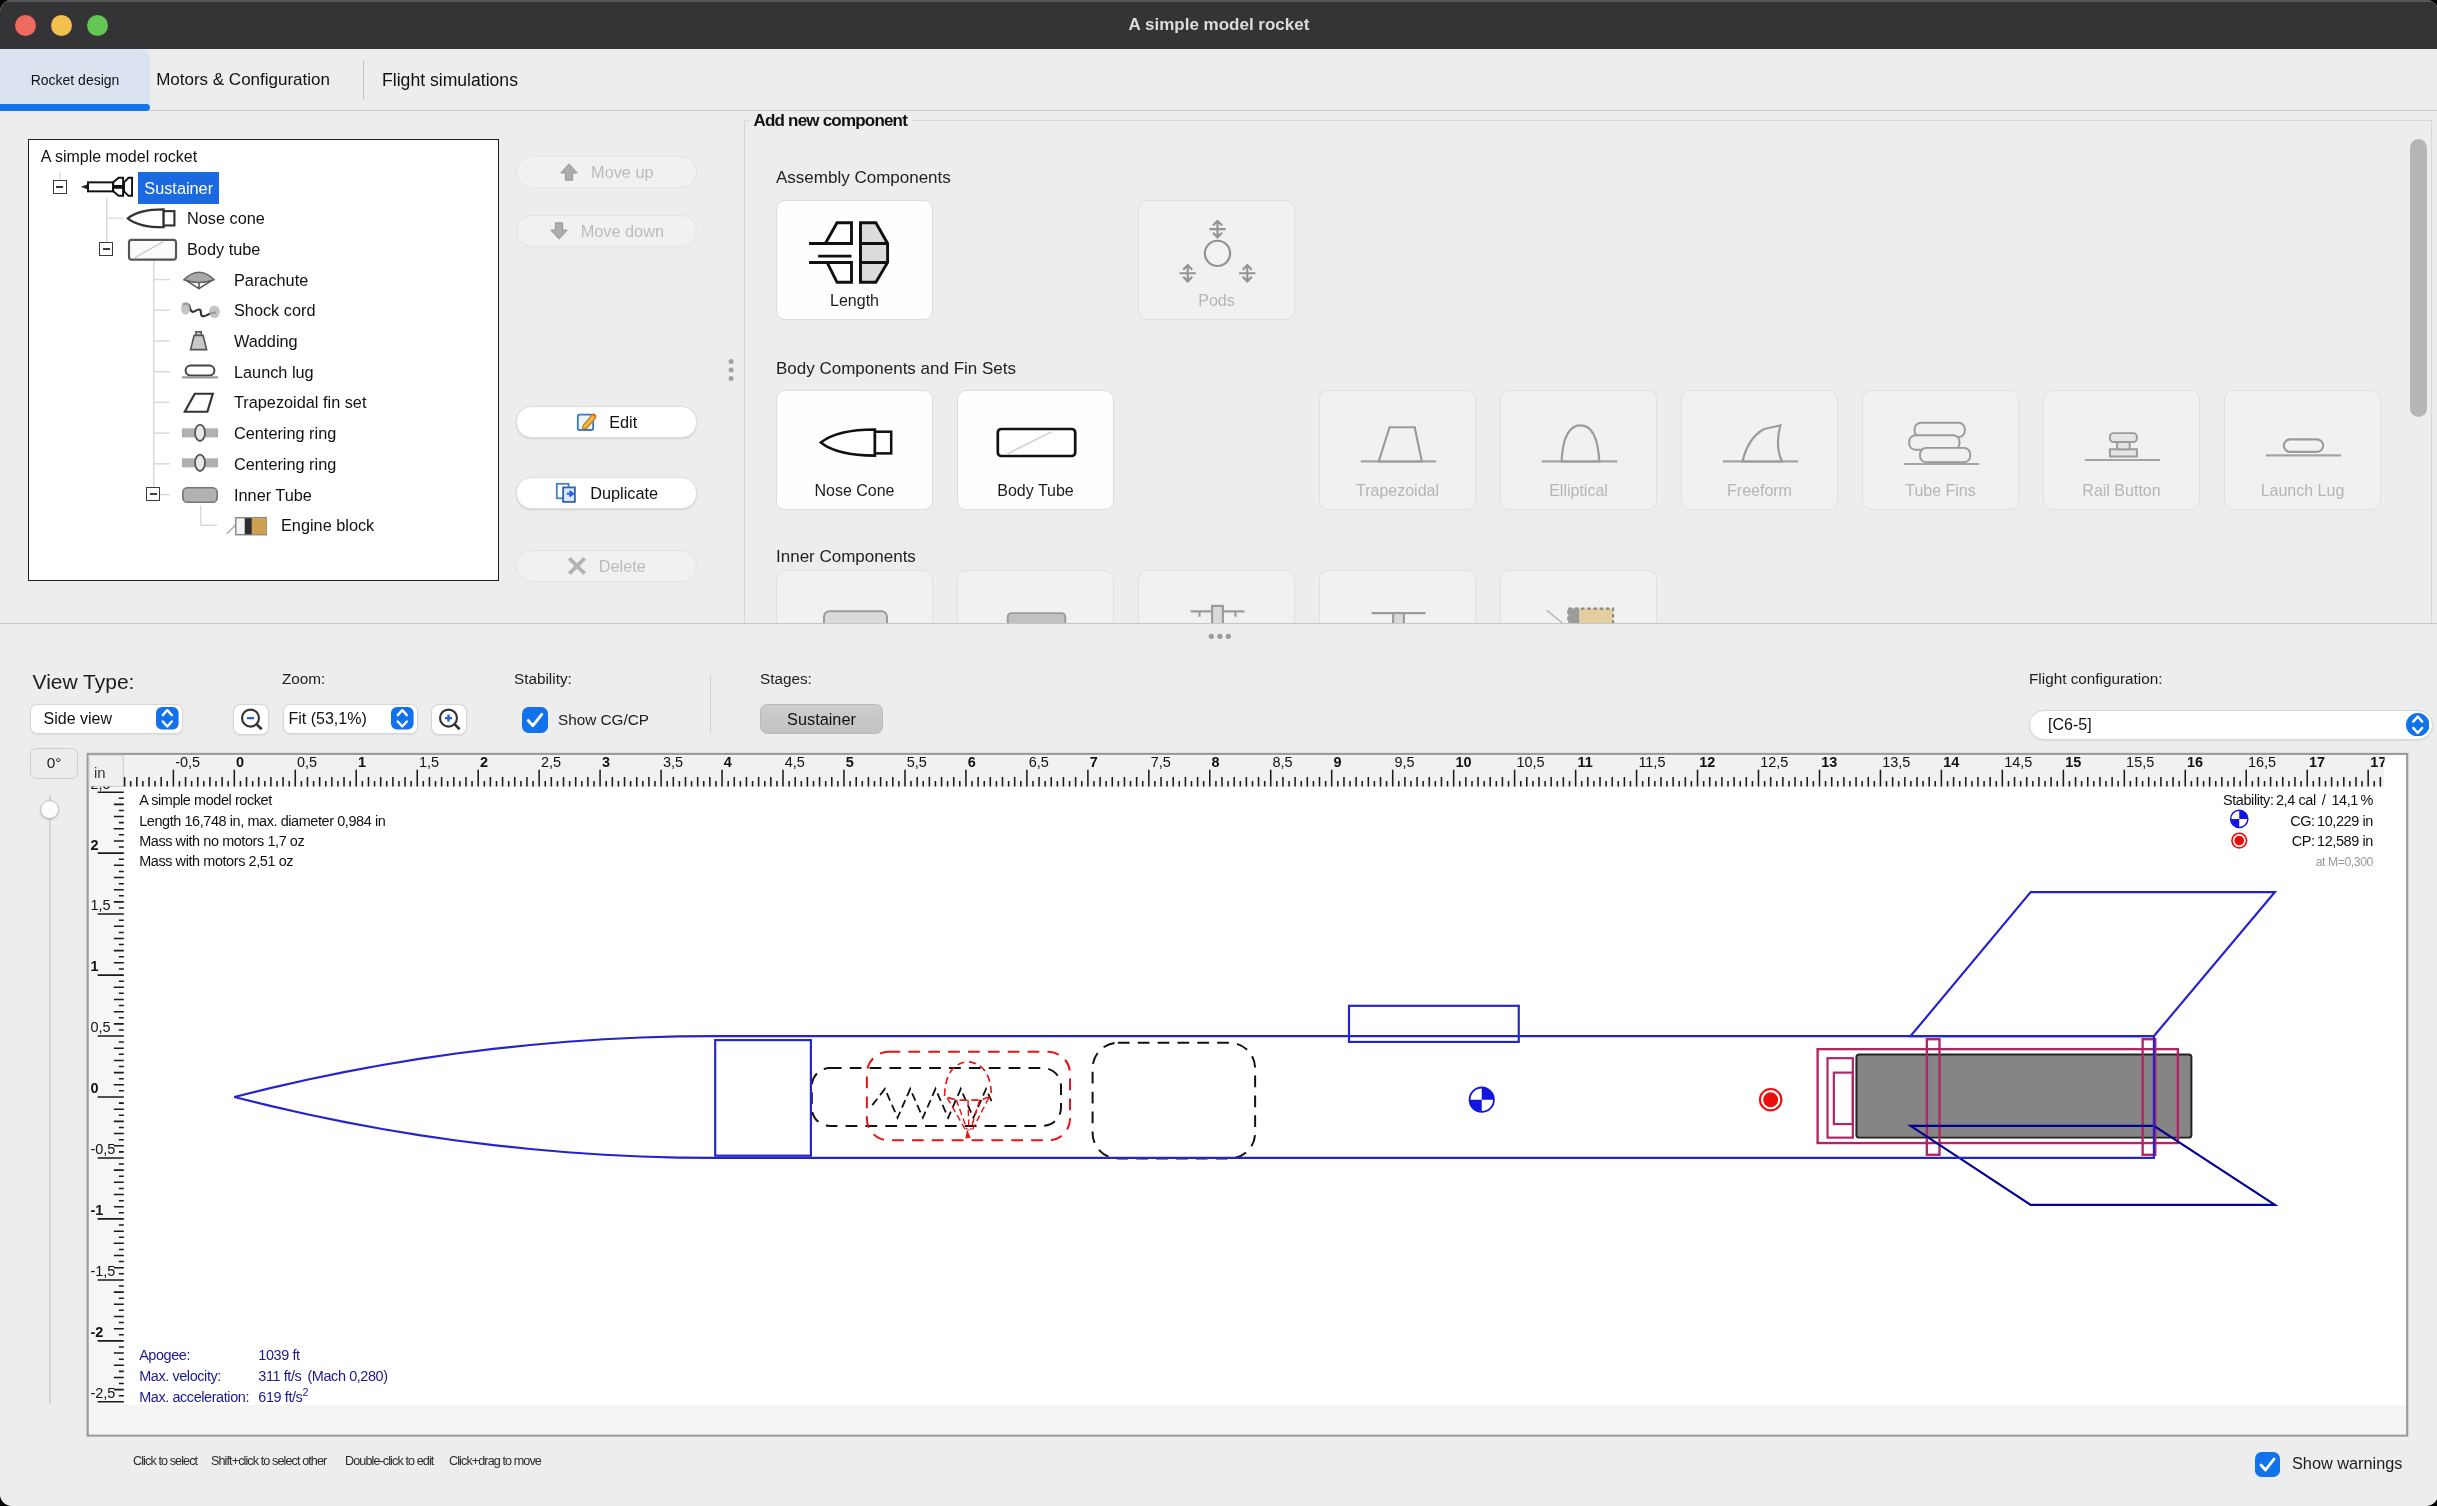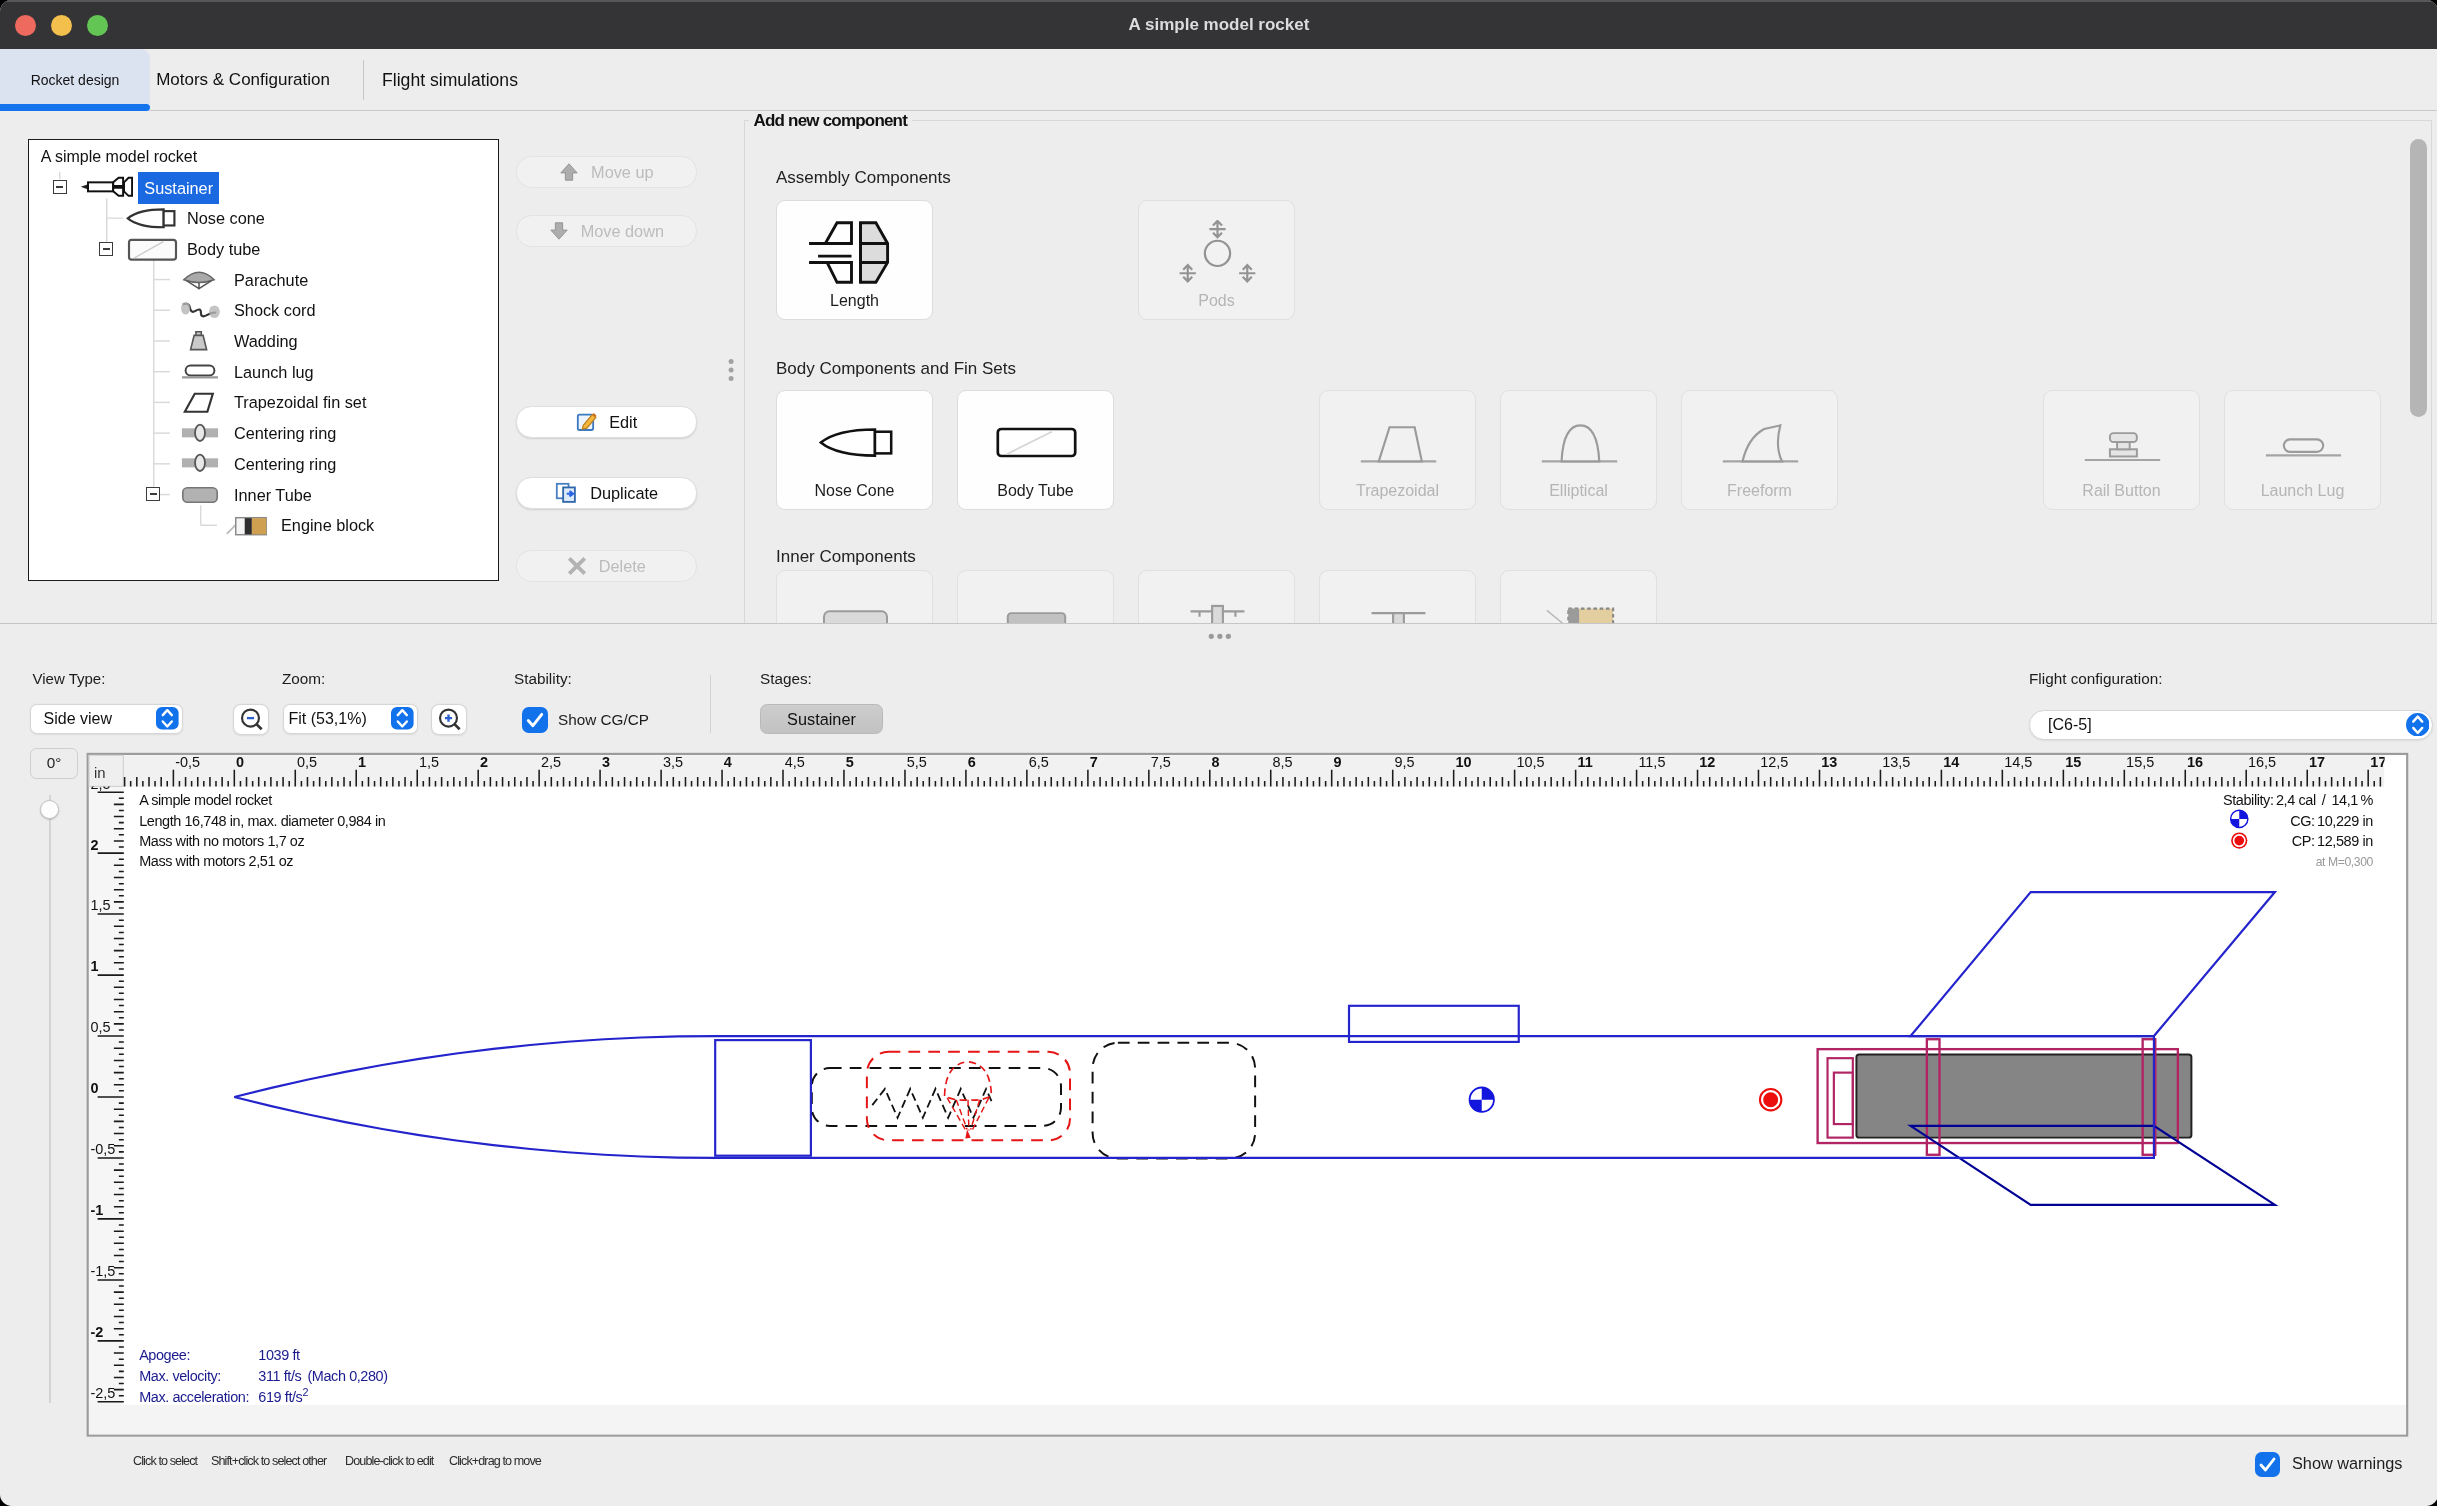--- a/index.html
+++ b/index.html
@@ -212,20 +212,31 @@
       </div>
       <div style="position:absolute;left:1681px;top:390px;width:157px;height:120px;border-radius:9px;background:#f1f1f1;border:1.4px solid #e0e0e0;color:#b5b5b5;box-sizing:border-box">
         <svg style="position:absolute;left:39px;top:29px" width="79" height="45" viewBox="0 0 88 50">
           <g opacity=".55">
             <path d="M2,46 H86" stroke="#666" stroke-width="2.4"></path>
             <path d="M24,46 Q30,20 48,10 L66,6 Q60,30 68,46 Z" stroke="#555" stroke-width="2.4" fill="#f1f1f1"></path>
           </g>
         </svg>
         <div style="position:absolute;left:0;right:0;top:91px;text-align:center;font-size:16px">Freeform</div>
       </div>
+      <div style="position:absolute;left:1862px;top:390px;width:157px;height:120px;border-radius:9px;background:#f1f1f1;border:1.4px solid #e0e0e0;color:#b5b5b5;box-sizing:border-box">
+        <svg style="position:absolute;left:39px;top:28px" width="79" height="47" viewBox="0 0 88 52">
+          <g opacity=".55" stroke="#555" stroke-width="2.2" fill="#f0f0f0">
+            <rect x="14" y="4" width="56" height="16" rx="7"></rect>
+            <rect x="8" y="18" width="56" height="16" rx="7"></rect>
+            <rect x="20" y="32" width="56" height="16" rx="7"></rect>
+            <path d="M2,50 H86" stroke="#666"></path>
+          </g>
+        </svg>
+        <div style="position:absolute;left:0;right:0;top:91px;text-align:center;font-size:16px">Tube Fins</div>
+      </div>
       <div style="position:absolute;left:2043px;top:390px;width:157px;height:120px;border-radius:9px;background:#f1f1f1;border:1.4px solid #e0e0e0;color:#b5b5b5;box-sizing:border-box">
         <svg style="position:absolute;left:39px;top:31px" width="79" height="42" viewBox="0 0 88 46">
           <g opacity=".55" stroke="#555" stroke-width="2.2" fill="#ddd">
             <path d="M2,42 H86" stroke="#666"></path>
             <rect x="30" y="30" width="30" height="8"></rect>
             <rect x="38" y="22" width="14" height="8"></rect>
             <rect x="30" y="12" width="30" height="10" rx="4"></rect>
           </g>
         </svg>
         <div style="position:absolute;left:0;right:0;top:91px;text-align:center;font-size:16px">Rail Button</div>
@@ -287,21 +298,21 @@
       </g>
     </svg>
     <div style="position:absolute;left:0;top:623px;width:2438px;height:1.4px;background:#c6c6c6"></div>
     <svg style="position:absolute;left:1205px;top:630px" width="36" height="14.4" viewBox="0 0 40 16">
       <g fill="#9a9a9a">
         <circle cx="7" cy="7" r="2.9"></circle>
         <circle cx="16.5" cy="7" r="2.9"></circle>
         <circle cx="26" cy="7" r="2.9"></circle>
       </g>
     </svg>
-<div style="position:absolute;font-size:15px;color:#1c1c1c;left:32.5px;top:670px">View Type:</div>
+<div style="position:absolute;font-size:21px;color:#1c1c1c;left:32.5px;top:670px">View Type:</div>
     <div style="position:absolute;left:30px;top:704px;width:153px;height:30px;background:#fff;border:1.4px solid #d6d6d6;border-radius:7.2px;box-sizing:border-box;box-shadow:0 0.9px 1.8px rgba(0,0,0,.08)">
       <div style="position:absolute;left:12.6px;top:0;line-height:28px;font-size:16px;color:#111;white-space:nowrap">Side view</div>
       <svg style="position:absolute;right:3.2px;top:2.3px" width="22.6" height="22.6" viewBox="0 0 25 25">
         <rect width="25" height="25" rx="6.5" fill="#1272ec"></rect>
         <path d="M7.5,9.0 L12.5,3.5 L17.5,9.0 M7.5,16.0 L12.5,21.5 L17.5,16.0" stroke="#fff" stroke-width="2.6" fill="none" stroke-linecap="round" stroke-linejoin="round"></path>
       </svg>
     </div>
     <div style="position:absolute;font-size:15.3px;color:#1c1c1c;left:282px;top:670px">Zoom:</div>
     <div style="position:absolute;left:233px;top:704px;width:36px;height:31px;background:#fff;border:1.4px solid #d6d6d6;border-radius:8.1px;box-sizing:border-box;box-shadow:0 0.9px 1.8px rgba(0,0,0,.08)"><svg width="33" height="28" viewBox="0 0 37 31">
         <g transform="translate(5,1)">

